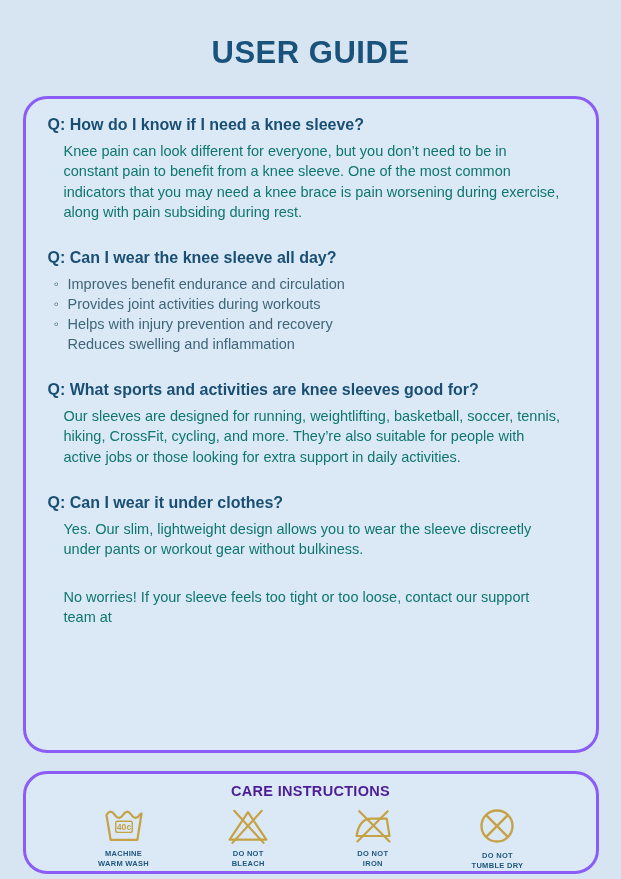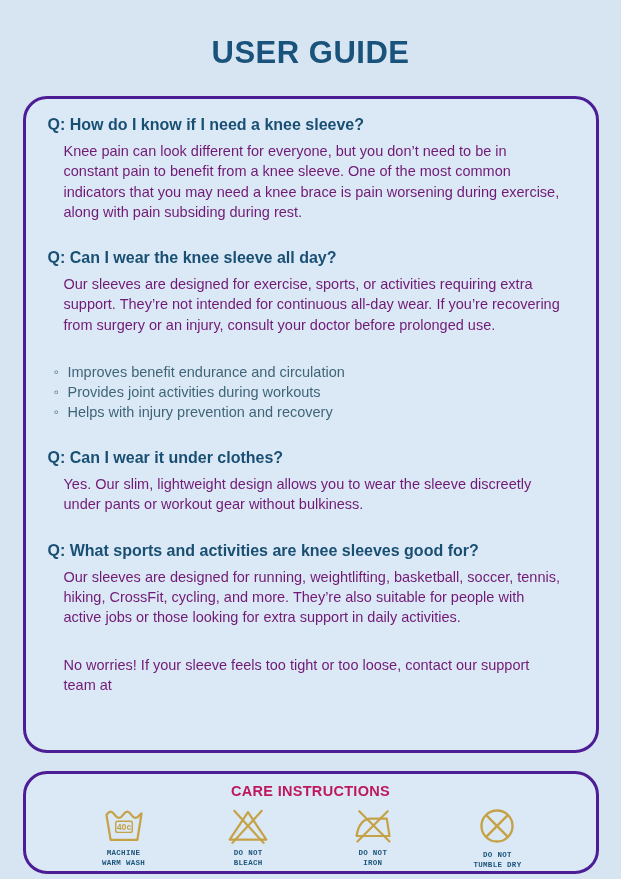--- a/index.html
+++ b/index.html
@@ -18,21 +18,21 @@
     font-size: 31px;
     font-weight: 700;
     letter-spacing: 0.5px;
     color: #19527a;
   }
 
   .panel {
     width: 576px;
     margin: 17px auto;
     background: #dbe9f6;
-    border: 3px solid #4c1d95;
+    border: 3px solid #8b5cf6;
     border-radius: 24px;
   }
 
   .faq-panel {
     margin-top: 25px;
     height: 657px;
     padding: 17px 22px 6px 22px;
     overflow: hidden;
   }
 
@@ -41,21 +41,21 @@
     font-size: 16px;
     font-weight: 700;
     color: #1a4f74;
   }
   .faq-answer {
     margin: 0 0 27px 0;
     padding-left: 16px;
     max-width: 516px;
     font-size: 14.5px;
     line-height: 1.4;
-    color: #701a75;
+    color: #0f766e;
   }
 
   .benefit-list {
     margin: 0 0 27px 0;
     padding: 0 0 0 6px;
     list-style: none;
     font-size: 14.5px;
     line-height: 1.38;
     color: #3f6579;
   }
@@ -72,78 +72,77 @@
     margin-top: 18px;
     height: 103px;
     padding: 9px 50px 8px 50px;
     text-align: center;
   }
   .care-title {
     margin: 0 0 6px 0;
     font-size: 14.5px;
     font-weight: 700;
     letter-spacing: 0.3px;
-    color: #be185d;
+    color: #4c1d95;
   }
   .care-row {
     display: flex;
     justify-content: space-between;
     align-items: flex-start;
   }
   .care-item {
     width: 96px;
     display: flex;
     flex-direction: column;
     align-items: center;
   }
   .care-item svg { display: block; }
   .care-label {
     margin-top: 4px;
     font-size: 7.5px;
     font-weight: 700;
     letter-spacing: 0.3px;
     line-height: 1.3;
     color: #1f567c;
-    font-family: Liberation Mono, monospace;
   }
   .care-label span { display: block; }
 </style>
 </head>
 <body>
 
 <h1 class="page-title">USER GUIDE</h1>
 
 <section class="panel faq-panel">
 
   <div class="faq-item">
     <h2 class="faq-question">Q: How do I know if I need a knee sleeve?</h2>
     <p class="faq-answer">Knee pain can look different for everyone, but you don’t need to be in constant pain to benefit from a knee sleeve. One of the most common indicators that you may need a knee brace is pain worsening during exercise, along with pain subsiding during rest.</p>
   </div>
 
   <div class="faq-item">
     <h2 class="faq-question">Q: Can I wear the knee sleeve all day?</h2>
-    <p class="faq-answer">Our sleeves are designed for exercise, sports, or activities requiring extra support. They’re not intended for continuous all-day wear. If you’re recovering from surgery or an injury, consult your doctor before prolonged use.</p>
   </div>
 
   <div class="faq-item">
     <ul class="benefit-list">
       <li class="bulleted">Improves benefit endurance and circulation</li>
       <li class="bulleted">Provides joint activities during workouts</li>
       <li class="bulleted">Helps with injury prevention and recovery</li>
+      <li class="no-marker">Reduces swelling and inflammation</li>
     </ul>
+  </div>
+
+  <div class="faq-item">
+    <h2 class="faq-question">Q: What sports and activities are knee sleeves good for?</h2>
+    <p class="faq-answer">Our sleeves are designed for running, weightlifting, basketball, soccer, tennis, hiking, CrossFit, cycling, and more. They’re also suitable for people with active jobs or those looking for extra support in daily activities.</p>
   </div>
 
   <div class="faq-item">
     <h2 class="faq-question">Q: Can I wear it under clothes?</h2>
     <p class="faq-answer">Yes. Our slim, lightweight design allows you to wear the sleeve discreetly under pants or workout gear without bulkiness.</p>
-  </div>
-
-  <div class="faq-item">
-    <h2 class="faq-question">Q: What sports and activities are knee sleeves good for?</h2>
-    <p class="faq-answer">Our sleeves are designed for running, weightlifting, basketball, soccer, tennis, hiking, CrossFit, cycling, and more. They’re also suitable for people with active jobs or those looking for extra support in daily activities.</p>
   </div>
 
   <div class="faq-item">
     <p class="faq-answer"><span>No worries! If your sleeve feels too tight or too loose, contact our support team at </span></p>
   </div>
 
 </section>
 
 <section class="panel care-panel">
   <h2 class="care-title">CARE INSTRUCTIONS</h2>

